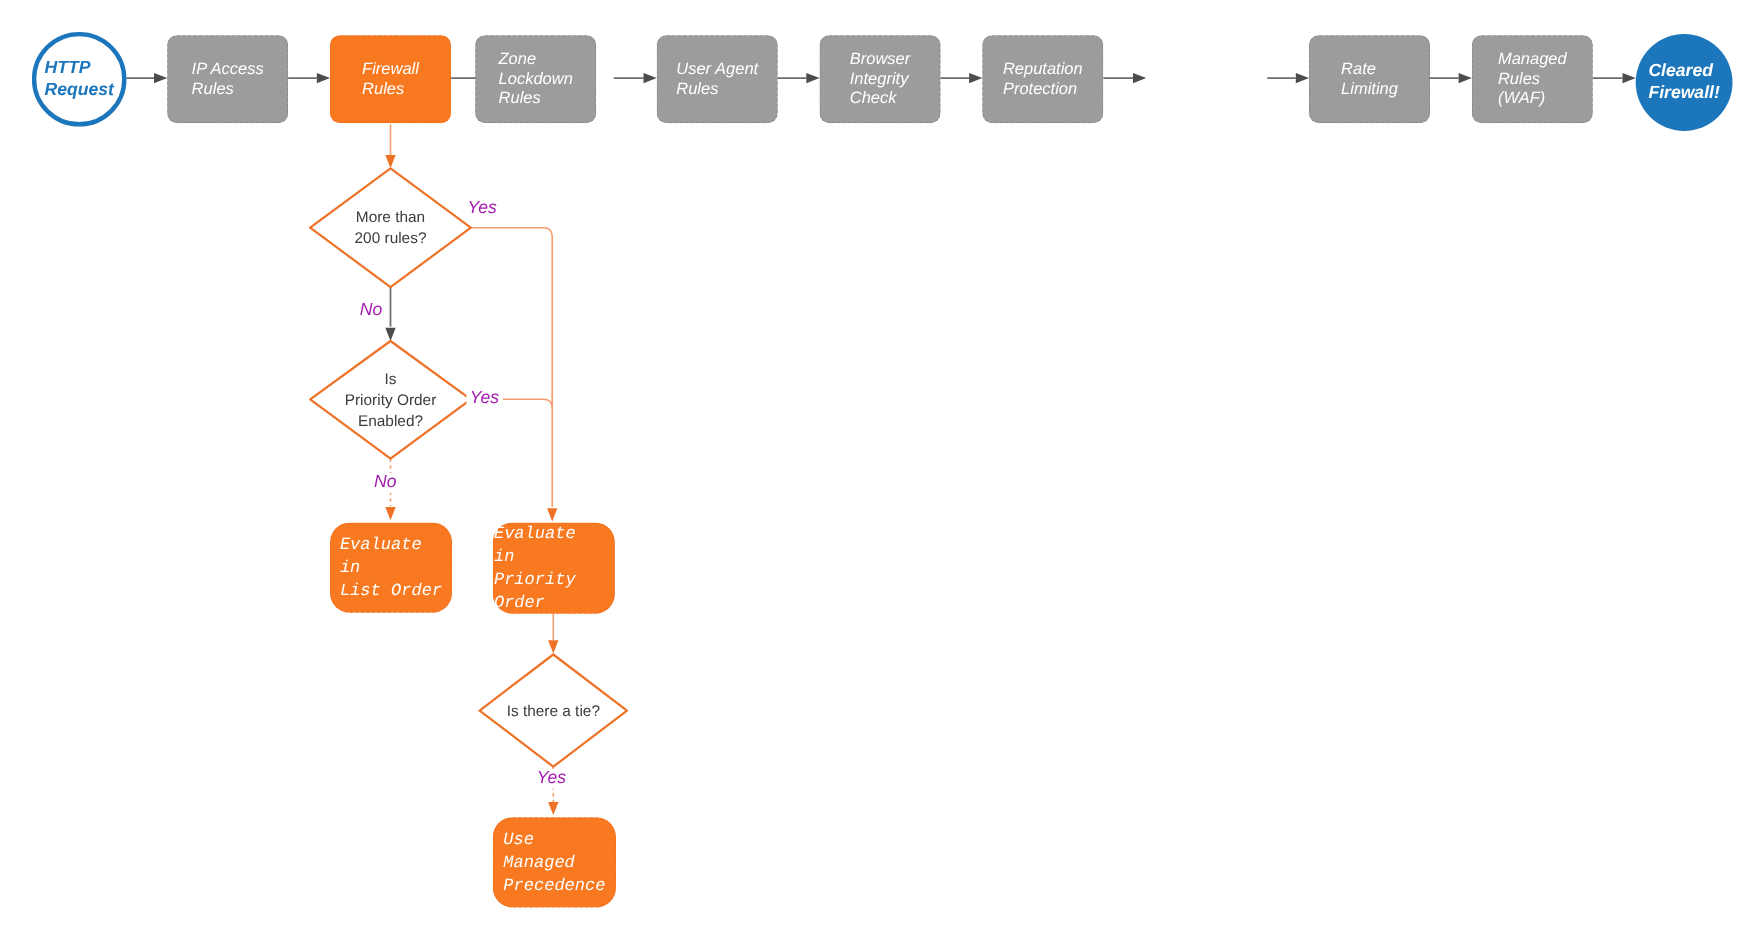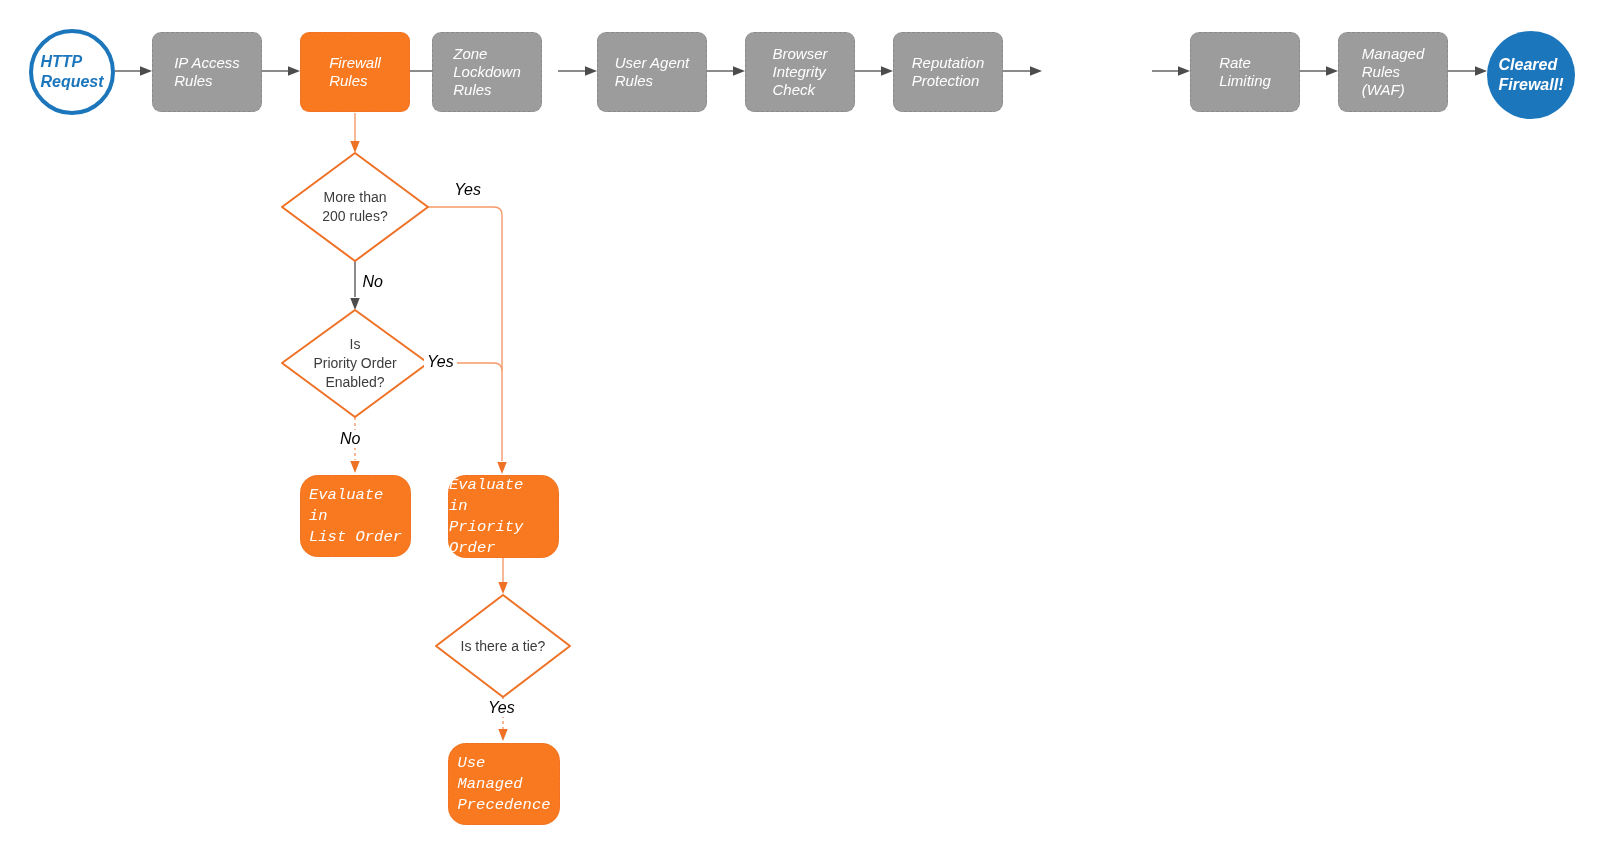--- a/index.html
+++ b/index.html
@@ -20,21 +20,21 @@
   .pbox span{color:#fff;font-style:italic;font-size:15px;line-height:18px;white-space:pre-line;}
   .abox{border-radius:18px;background:var(--orange);border:1px dashed var(--orange_stroke);font-family:Liberation Mono, monospace;}
   .abox span{color:#fff;font-style:italic;font-size:15.5px;line-height:21px;white-space:pre-line;}
   .circle{border-radius:50%;}
   .circle span{font-weight:bold;font-style:italic;font-size:16px;line-height:20px;white-space:pre-line;}
   .circle.start{border:4px solid var(--blue);background:#fff;}
   .circle.start span{color:var(--blue);}
   .circle.end{background:var(--blue);}
   .circle.end span{color:#fff;}
   .dlabel{position:absolute;text-align:center;color:var(--text_dark);font-size:14px;line-height:19px;white-space:pre-line;}
-  .elabel{position:absolute;text-align:right;color:#000000;font-style:italic;font-size:16px;line-height:18px;}
+  .elabel{position:absolute;text-align:left;color:#a21caf;font-style:italic;font-size:16px;line-height:18px;}
   .elabel.onwire{background:#fff;padding:0 3px;}
 </style>
 </head>
 <body>
 
 <div class="stage">
 
   <svg class="wires" width="1600" height="858" viewBox="0 0 1600 858">
 
     <g>

